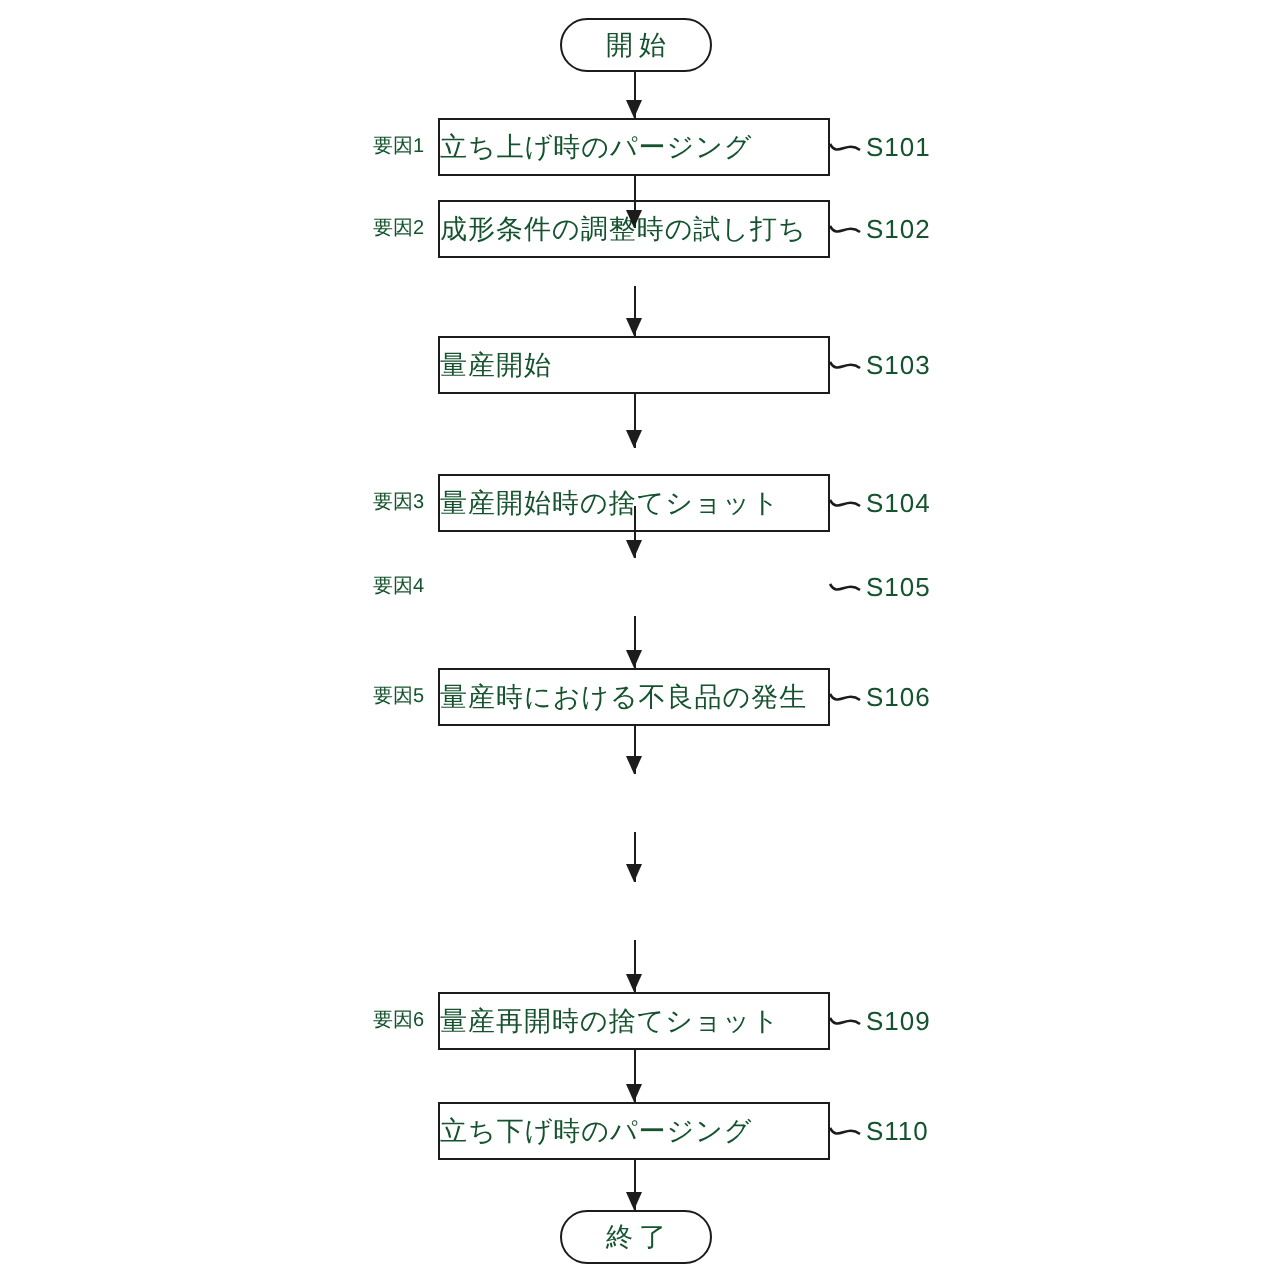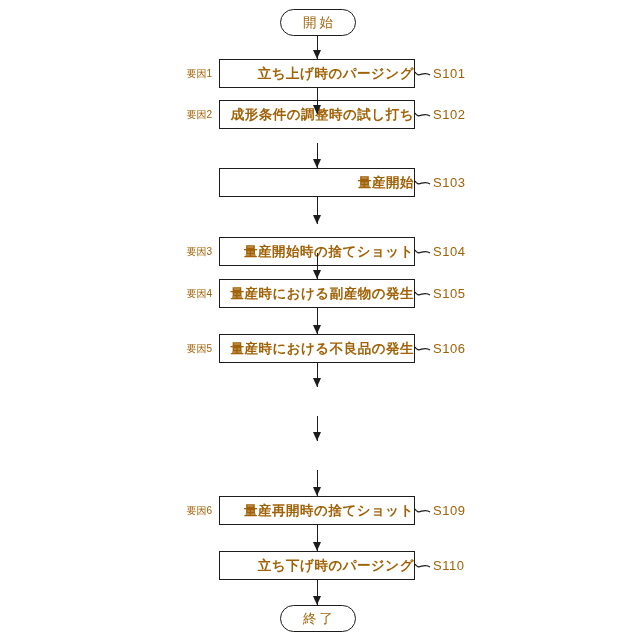--- a/index.html
+++ b/index.html
@@ -7,21 +7,21 @@
     padding: 0;
     background: #ffffff;
     font-family: "Liberation Sans", "DejaVu Sans", sans-serif;
   }
   #canvas {
     position: relative;
     width: 516px;
     height: 640px;
     background: #ffffff;
     overflow: hidden;
-    color: #a16207;
+    color: #14532d;
   }
   .terminal {
     position: absolute;
     left: 280px;
     width: 76px;
     height: 27px;
     box-sizing: border-box;
     border: 1.5px solid #1c1c1c;
     border-radius: 13.5px;
     display: flex;
@@ -51,22 +51,21 @@
     position: absolute;
     left: 219px;
     top: 0;
     width: 196px;
     height: 29px;
     box-sizing: border-box;
     border: 1.5px solid #1c1c1c;
     background: #ffffff;
     display: flex;
     align-items: center;
-    justify-content: flex-end;
-    font-weight: bold;
+    justify-content: flex-start;
   }
   .ptext {
     font-size: 13.5px;
     letter-spacing: 0.5px;
     white-space: nowrap;
   }
   .squig {
     position: absolute;
     left: 414px;
     top: 9px;
@@ -148,23 +147,20 @@
       <span class="ptext">量産開始時の捨てショット</span>
     </div>
     <svg class="squig" width="17" height="12" viewBox="0 0 17 12">
         <path d="M1,4 C5,11 9,2 16,7" fill="none" stroke="#1c1c1c" stroke-width="1.3"></path>
       </svg>
     <span class="sref">S104</span>
   </div>
 
   <div class="row" style="top:279px;">
     <span class="factor">要因4</span>
-    <div class="pbox">
-      <span class="ptext">量産時における副産物の発生</span>
-    </div>
     <svg class="squig" width="17" height="12" viewBox="0 0 17 12">
         <path d="M1,4 C5,11 9,2 16,7" fill="none" stroke="#1c1c1c" stroke-width="1.3"></path>
       </svg>
     <span class="sref">S105</span>
   </div>
 
   <div class="row" style="top:334px;">
     <span class="factor">要因5</span>
     <div class="pbox">
       <span class="ptext">量産時における不良品の発生</span>

